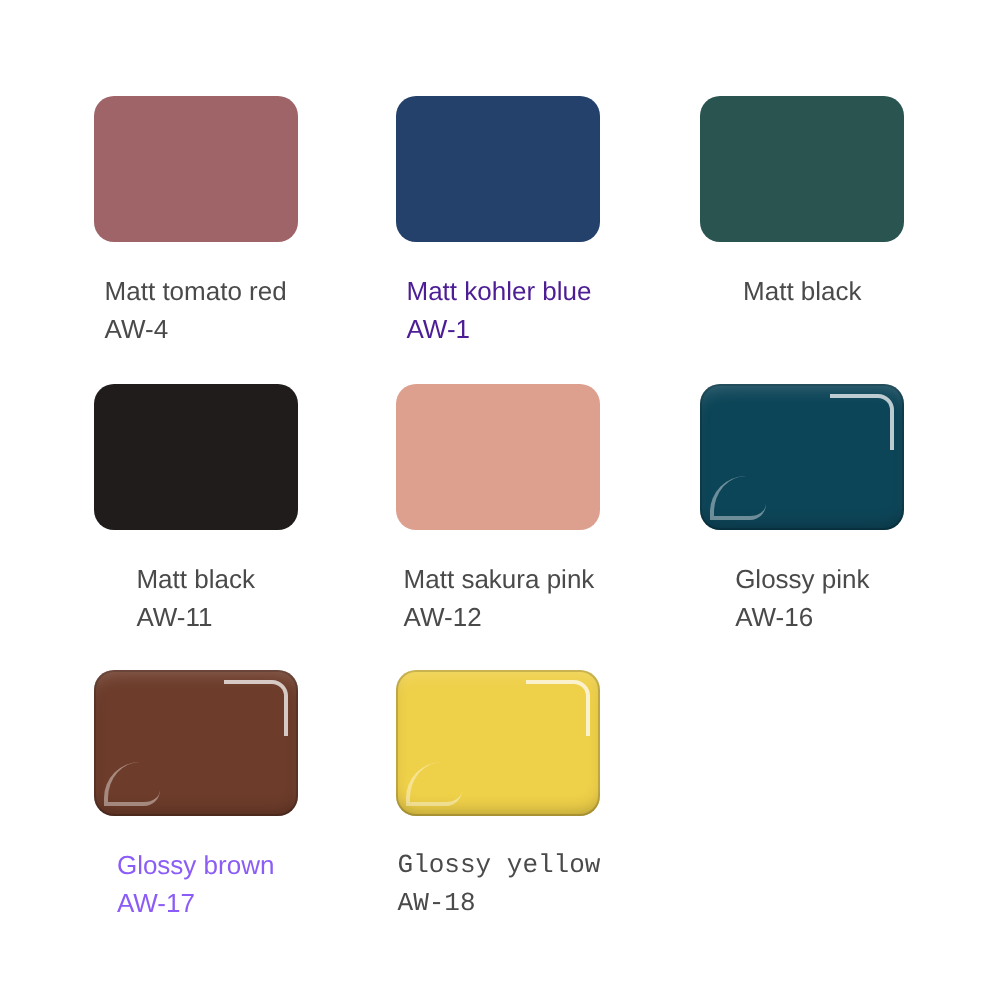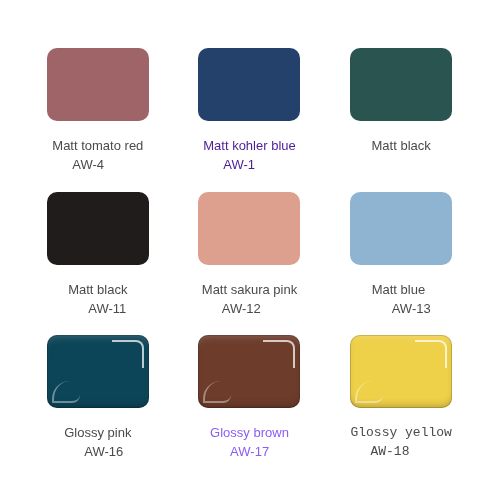--- a/index.html
+++ b/index.html
@@ -89,21 +89,21 @@
   
   .chip-label {
     margin-top: 15px;
     text-align: left;
     color: #4a4a4a;
     font-size: 13px;
     line-height: 19px;
     white-space: nowrap;
   }
   .chip-name { display: block; }
-  .chip-code { display: block; margin-left: 20px; }
+  .chip-code { display: block; }
 </style>
 </head>
 <body style="background: rgb(255, 255, 255);">
 
 <div id="swatch-grid">
 
   <div class="swatch-cell">
     <div class="chip matte" style="--chip-color: #9f6468;"></div>
     <div class="chip-label" style="color: rgb(74, 74, 74);">
       <span class="chip-name">Matt tomato red</span>
@@ -135,27 +135,20 @@
   </div>
 
   <div class="swatch-cell">
     <div class="chip matte" style="--chip-color: #dda08f;"></div>
     <div class="chip-label" style="color: rgb(74, 74, 74);">
       <span class="chip-name">Matt sakura pink</span>
       <span class="chip-code">AW-12</span>
     </div>
   </div>
 
-  <div class="swatch-cell">
-    <div class="chip matte" style="--chip-color: #8fb4d2;"></div>
-    <div class="chip-label" style="color: rgb(74, 74, 74);">
-      <span class="chip-name">Matt blue</span>
-      <span class="chip-code">AW-13</span>
-    </div>
-  </div>
 
   <div class="swatch-cell">
     <div class="chip glossy" style="--chip-color: #0d4558;">
       <span class="spec-tr"></span>
       <span class="spec-bl"></span>
     </div>
     <div class="chip-label" style="color: rgb(74, 74, 74);">
       <span class="chip-name">Glossy pink</span>
       <span class="chip-code">AW-16</span>
     </div>

